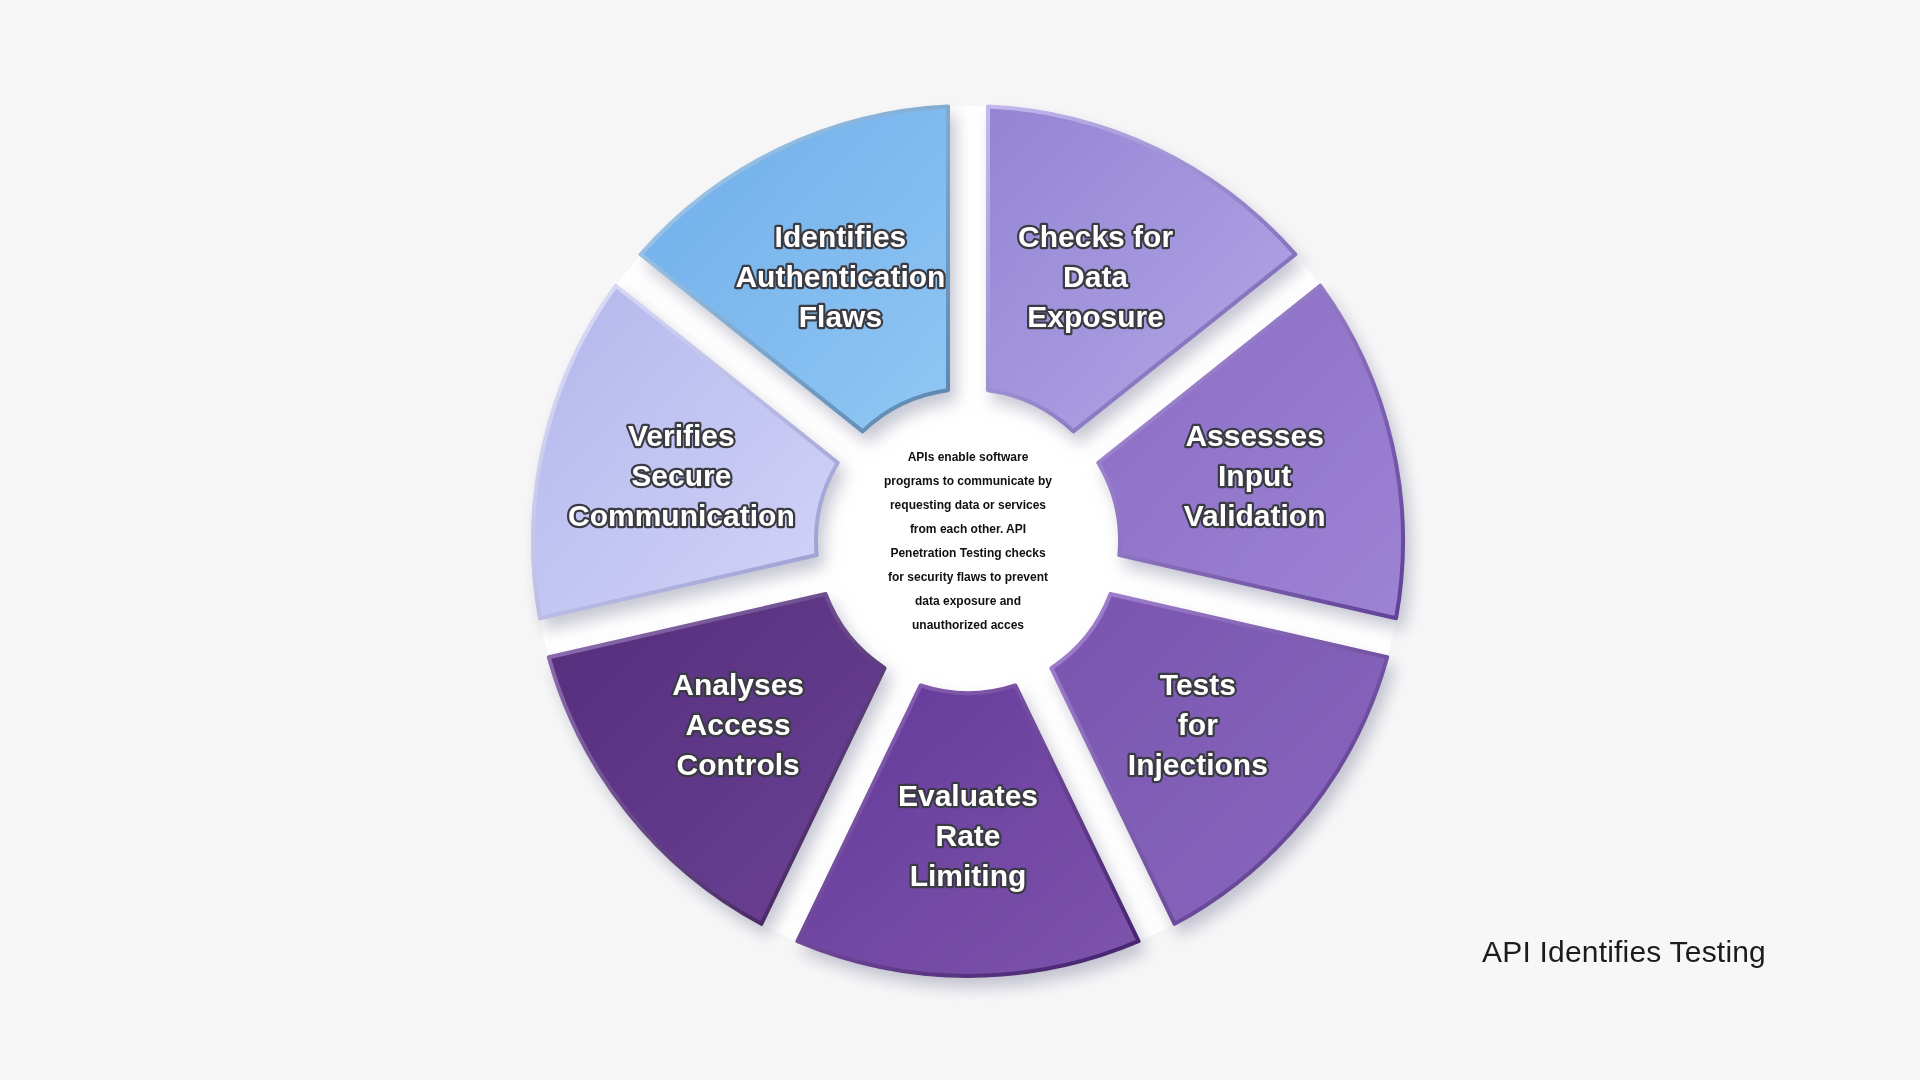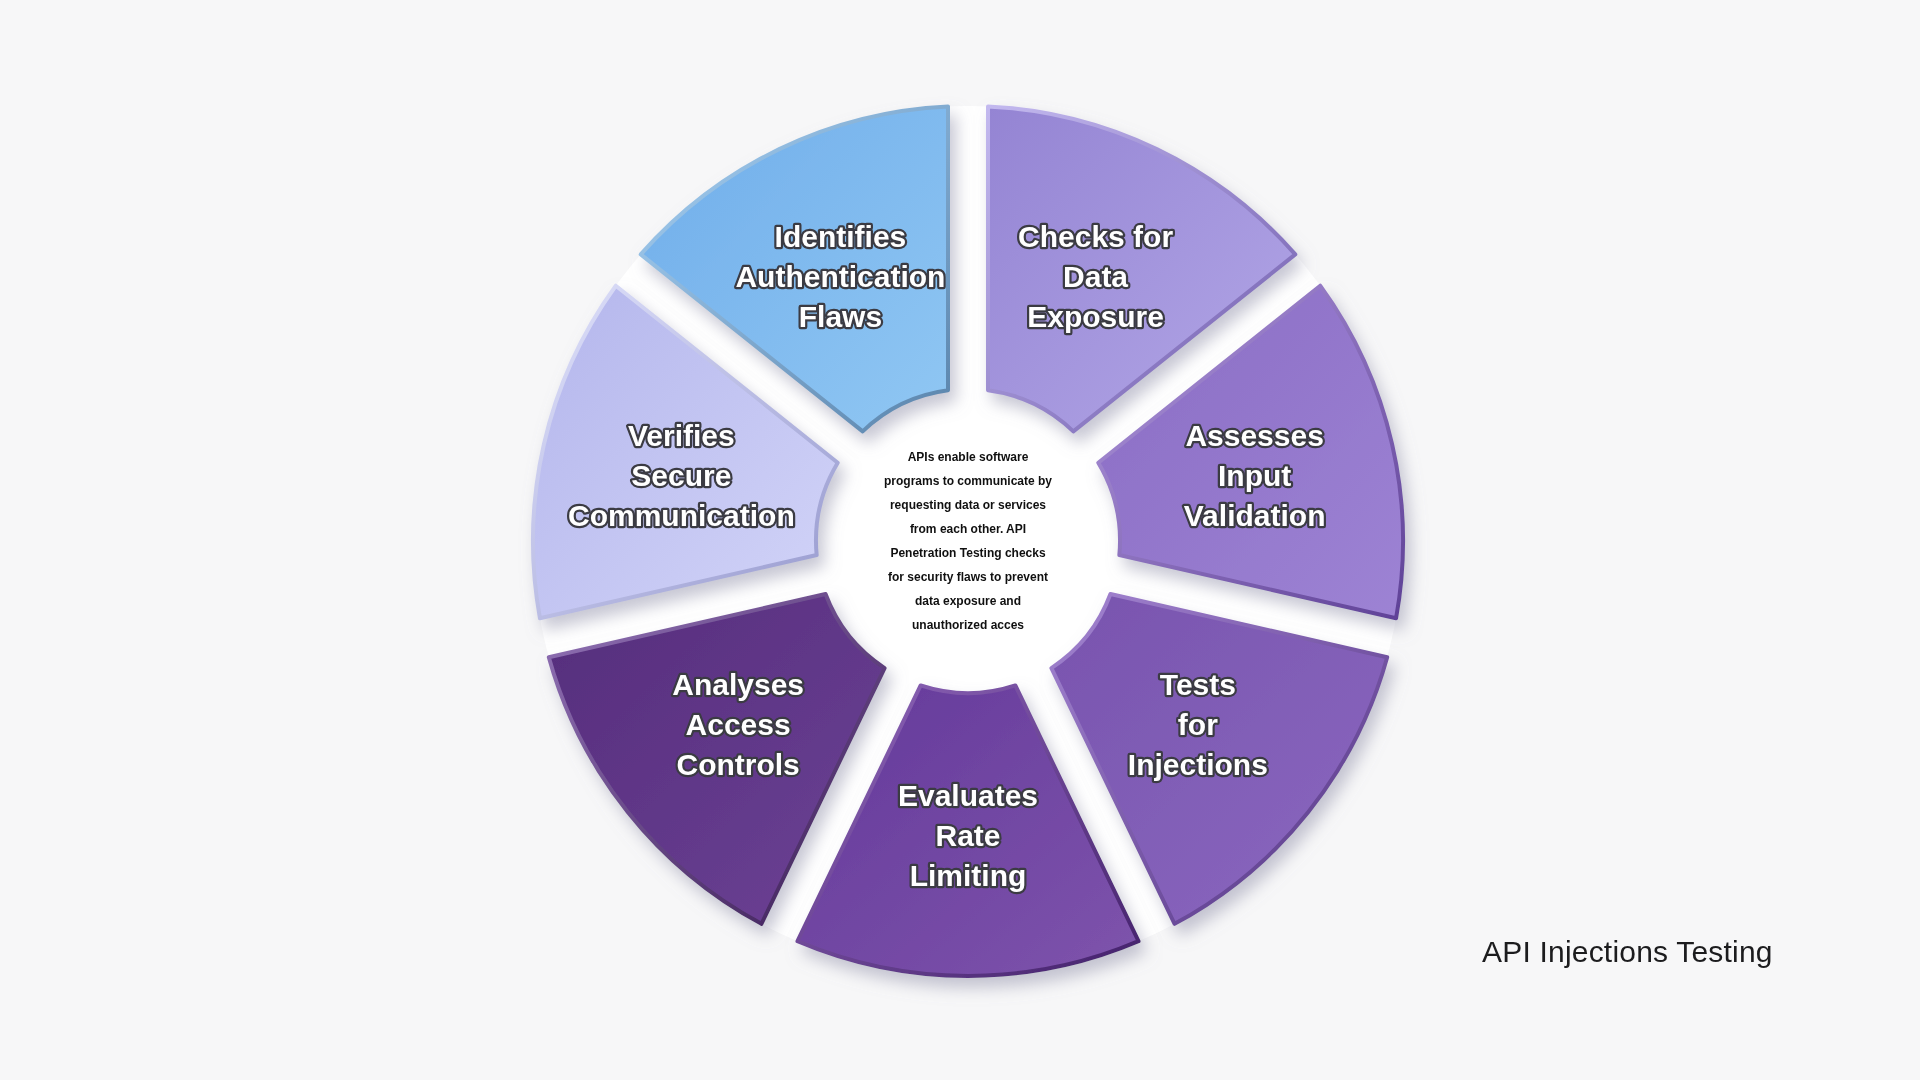--- a/index.html
+++ b/index.html
@@ -135,14 +135,14 @@
       <text class="segment-label" text-anchor="middle" fill="#ffffff" stroke="#3b3b43"><tspan x="840.44" y="236.12" dominant-baseline="central">Identifies</tspan><tspan x="840.44" y="276.12" dominant-baseline="central">Authentication</tspan><tspan x="840.44" y="316.12" dominant-baseline="central">Flaws</tspan></text>
     </svg>
   <div class="center-text" style="color: rgb(16, 16, 16);">APIs enable software
 programs to communicate by
 requesting data or services
 from each other. API
 Penetration Testing checks
 for security flaws to prevent
 data exposure and
 unauthorized acces</div>
-  <div class="footer-title" style="color: rgb(28, 28, 30);">API Injections Testing</div>
+  <div class="footer-title" style="color: rgb(28, 28, 30);">API Identifies Testing</div>
 </div>
 
 </body></html>

